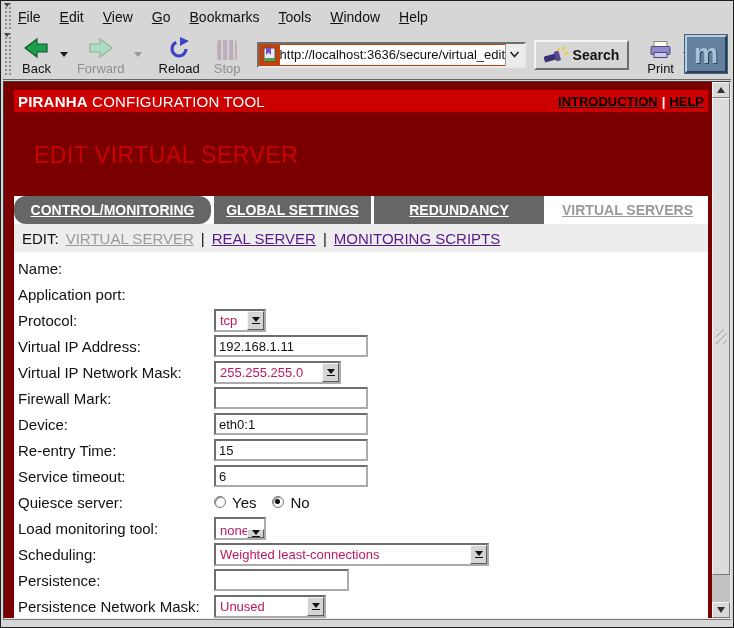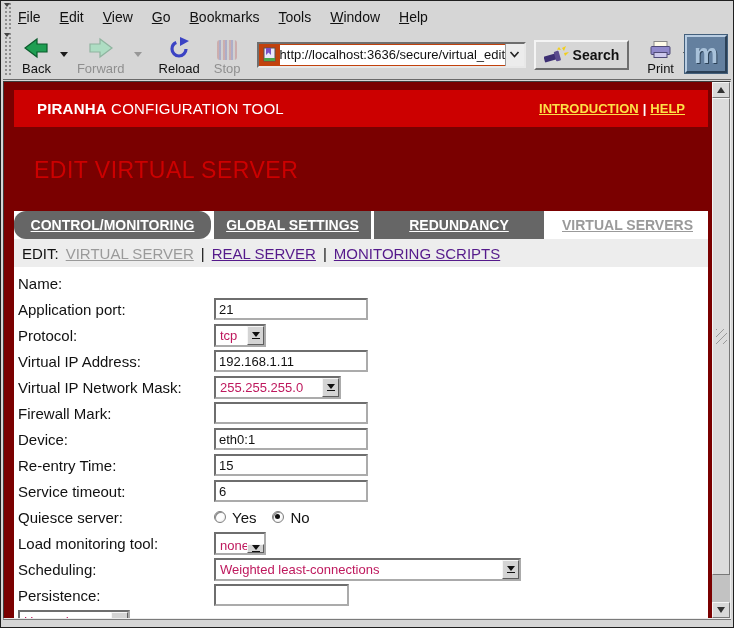--- a/index.html
+++ b/index.html
@@ -55,25 +55,25 @@
               cursor:pointer; }
   .logo-btn .m { font-size:27px; font-weight:bold; color:#a9c2da;
                  text-shadow:1px 1px 0 #2c4157; line-height:1; }
 
   
   .viewport { position:absolute; top:80px; left:2px; right:2px; bottom:8px;
               background:#7a0000; border:1px solid; border-color:#3d3d3d #ececec #ececec #3d3d3d;
               overflow:hidden; }
   .content { position:absolute; top:8px; left:10px; width:694px; bottom:0; background:#ffffff; }
 
-  .banner { height:37px; background:#cc0000; display:flex; align-items:center; padding:0 23px; }
+  .banner { height:22px; background:#cc0000; display:flex; align-items:center; padding:0 4px; }
   .brand { font-size:15px; color:#fff; letter-spacing:.2px; white-space:nowrap; }
   .brand b { font-weight:bold; }
   .banner-links { margin-left:auto; font-size:13px; font-weight:bold; color:#fff; white-space:nowrap; }
-  .banner-links a { color:#fde047; text-decoration:underline; cursor:pointer; }
+  .banner-links a { color:#000000; text-decoration:underline; cursor:pointer; }
   .banner-links .sep { text-decoration:none; margin:0 4px; }
 
   .title-area { height:84px; background:#7a0000; }
   .page-title { padding:30px 0 0 8px; font-size:23px; color:#cc0000; letter-spacing:.5px;margin-left:12px; }
 
   .tabs { height:28px; display:flex; background:#ffffff; }
   .tab { background:#666666; color:#fff; font-size:14px; font-weight:bold;
          display:flex; align-items:center; justify-content:center;
          text-decoration:underline; margin-right:3px; cursor:pointer; white-space:nowrap; }
   .tab:nth-child(1){ width:197px;border-radius:12px; }
@@ -101,21 +101,21 @@
                  border:2px solid; border-color:#6e6e6e #ababab #ababab #6e6e6e; }
   .fake-select .val { flex:1; font-size:13px; color:#be185d; padding:2px 4px 0 4px; white-space:nowrap;
                       overflow:hidden; }
   .sel-arrow { width:17px; background:#d4d4d4; display:flex; flex-direction:column;
                align-items:center; justify-content:center;
                border:1px solid; border-color:#f6f6f6 #5e5e5e #5e5e5e #f6f6f6; }
   .sel-arrow .t { width:0; height:0; border-left:4px solid transparent;
                   border-right:4px solid transparent; border-top:5px solid #111; }
   .sel-arrow .u { width:8px; height:1px; background:#111; margin-top:1px; }
   .w-proto { width:52px; } .w-mask { width:127px; } .w-load { width:52px;align-items:flex-end; }
-  .w-sched { width:307px; } .w-pmask { width:112px; }
+  .w-sched { width:275px; } .w-pmask { width:112px; }
 
   .radio-group { display:flex; align-items:center; font-size:15px; color:#111; }
   .radio { width:12px; height:12px; border-radius:50%; background:#fdfdfd; margin-right:6px;
            border:1px solid #7e7e7e; box-shadow:inset 1px 1px 0 #8a8a8a, inset -1px -1px 0 #f2f2f2;
            cursor:pointer; }
   .radio.checked::after { content:""; display:block; width:5px; height:5px; border-radius:50%;
                           background:#101010; margin:2px 0 0 2px; }
   .radio-label { margin-right:16px; }
 
   
@@ -280,21 +280,20 @@
       </div>
 
       <div class="form">
 
         <div class="frow">
           <span class="flabel">Name:</span>
         </div>
 
         <div class="frow">
           <span class="flabel">Application port:</span>
-          <input class="tinput" type="text" value="21" style="">
         </div>
 
         <div class="frow">
           <span class="flabel">Protocol:</span>
           <div class="fake-select w-proto">
             <span class="val">tcp</span>
             <span class="sel-arrow">
                 <span class="t"></span>
                 <span class="u"></span>
               </span>
@@ -368,20 +367,21 @@
               </span>
           </div>
         </div>
 
         <div class="frow">
           <span class="flabel">Persistence:</span>
           <input class="tinput narrow" type="text" value="" style="">
         </div>
 
         <div class="frow">
+          <span class="flabel">Persistence Network Mask:</span>
           <div class="fake-select w-pmask">
             <span class="val">Unused</span>
             <span class="sel-arrow">
                 <span class="t"></span>
                 <span class="u"></span>
               </span>
           </div>
         </div>
 
       </div>

